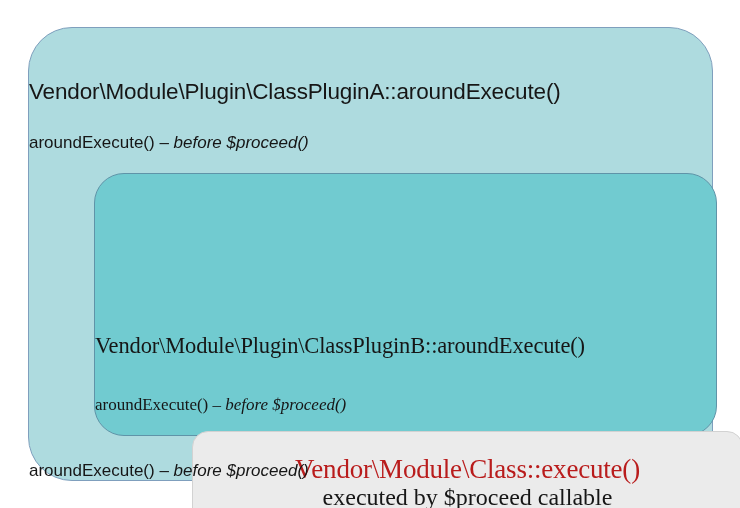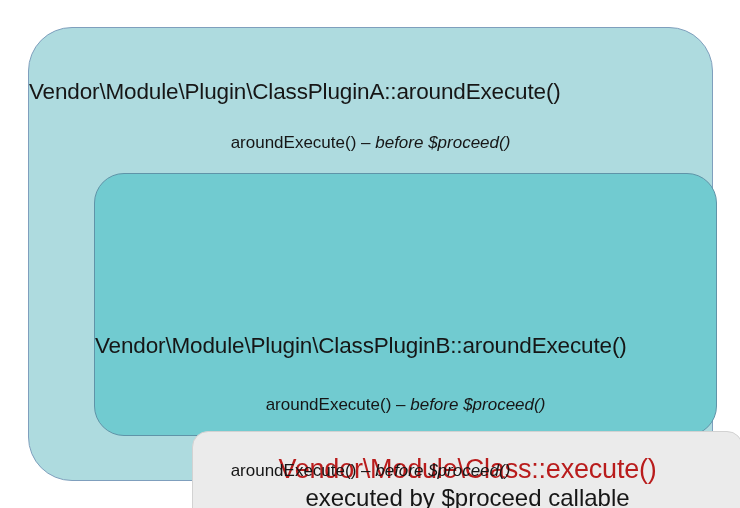--- a/index.html
+++ b/index.html
@@ -41,20 +41,21 @@
   .layer-middle {
     position: absolute;
     left: 65px;
     top: 145px;
     width: 623px;
     height: 263px;
     box-sizing: border-box;
     background: #71cbd0;
     border: 1.4px solid #5f94a8;
     border-radius: 30px;
+    font-family: Liberation Serif, serif;
   }
 
   
   .layer-inner {
     position: absolute;
     left: 97px;
     top: 257px;
     width: 551px;
     height: 100px;
     box-sizing: border-box;
@@ -79,21 +80,21 @@
     white-space: nowrap;
     color: #161616;
   }
   .title-outer { top: 51px; }
   .title-middle { top: 159px; }
 
   .phase-line {
     position: absolute;
     left: 0;
     width: 100%;
-    text-align: center;
+    text-align: left;
     font-size: 17px;
     line-height: 21px;
     white-space: nowrap;
     color: #161616;
   }
   .phase-outer-before { top: 104px; }
   .phase-middle-before { top: 220px; }
   .phase-outer-after   { top: 432px; }
 
   .phase-em {

